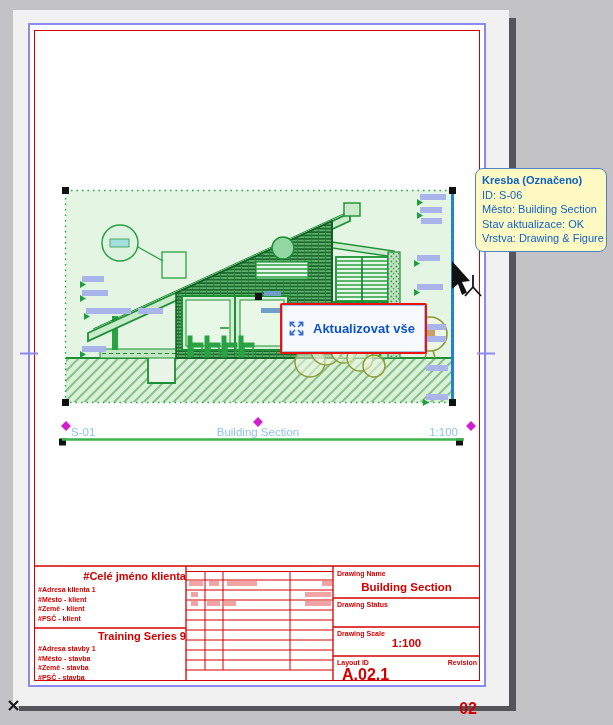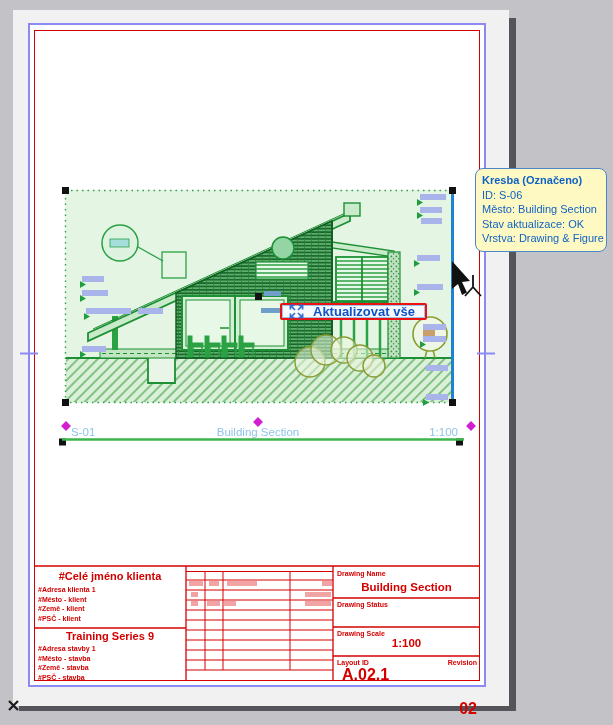--- a/index.html
+++ b/index.html
@@ -13,30 +13,30 @@
   .shadow-right{position:absolute;left:509px;top:18px;width:7px;height:693px;background:#54545a;}
   .shadow-bottom{position:absolute;left:19px;top:706px;width:497px;height:5px;background:#54545a;}
   .border-blue{position:absolute;left:28px;top:23px;width:458px;height:664px;
     border:2.5px solid #8a8af2;background:#ffffff;box-sizing:border-box;}
   .border-red{position:absolute;left:34px;top:30px;width:446px;height:651px;
     border:1.5px solid #d40000;box-sizing:border-box;}
   svg.overlay{position:absolute;left:0;top:0;}
 
   
   .tb{position:absolute;color:#d40000;white-space:pre;}
-  .tb-h1{left:34px;width:152px;text-align:center;font-weight:bold;font-size:11px;}
+  .tb-h1{left:34px;width:152px;text-align:right;font-weight:bold;font-size:11px;}
   .tb-line{left:38px;font-size:7px;font-weight:bold;}
   .tb-lab{font-size:7px;font-weight:bold;}
   .tb-val{font-weight:bold;font-size:11.5px;}
   .tb-center{left:333px;width:147px;text-align:center;}
   .tb-right{left:420px;width:57px;text-align:right;}
 
   
   .update-btn{
-    position:absolute;left:280px;top:303px;width:147px;height:17px;
+    position:absolute;left:280px;top:303px;width:147px;height:51px;
     border:2.5px solid #ee1111;background:#f6faff;box-sizing:border-box;
     display:flex;align-items:center;gap:7px;padding:0 5px;
     box-shadow:inset 0 0 0 1px #9ec4ea;border-radius:2px;cursor:pointer;
   }
   .update-btn .lbl{font-weight:bold;font-size:13px;color:#0f52c8;white-space:nowrap;}
 
   .info-tag{
     position:absolute;left:475px;top:168px;width:132px;box-sizing:border-box;
     background:#fef9c3;border:1.5px solid #4a86c8;border-radius:8px;
     padding:4px 6px 5px 6px;color:#0f62c4;font-size:11px;line-height:14.6px;

